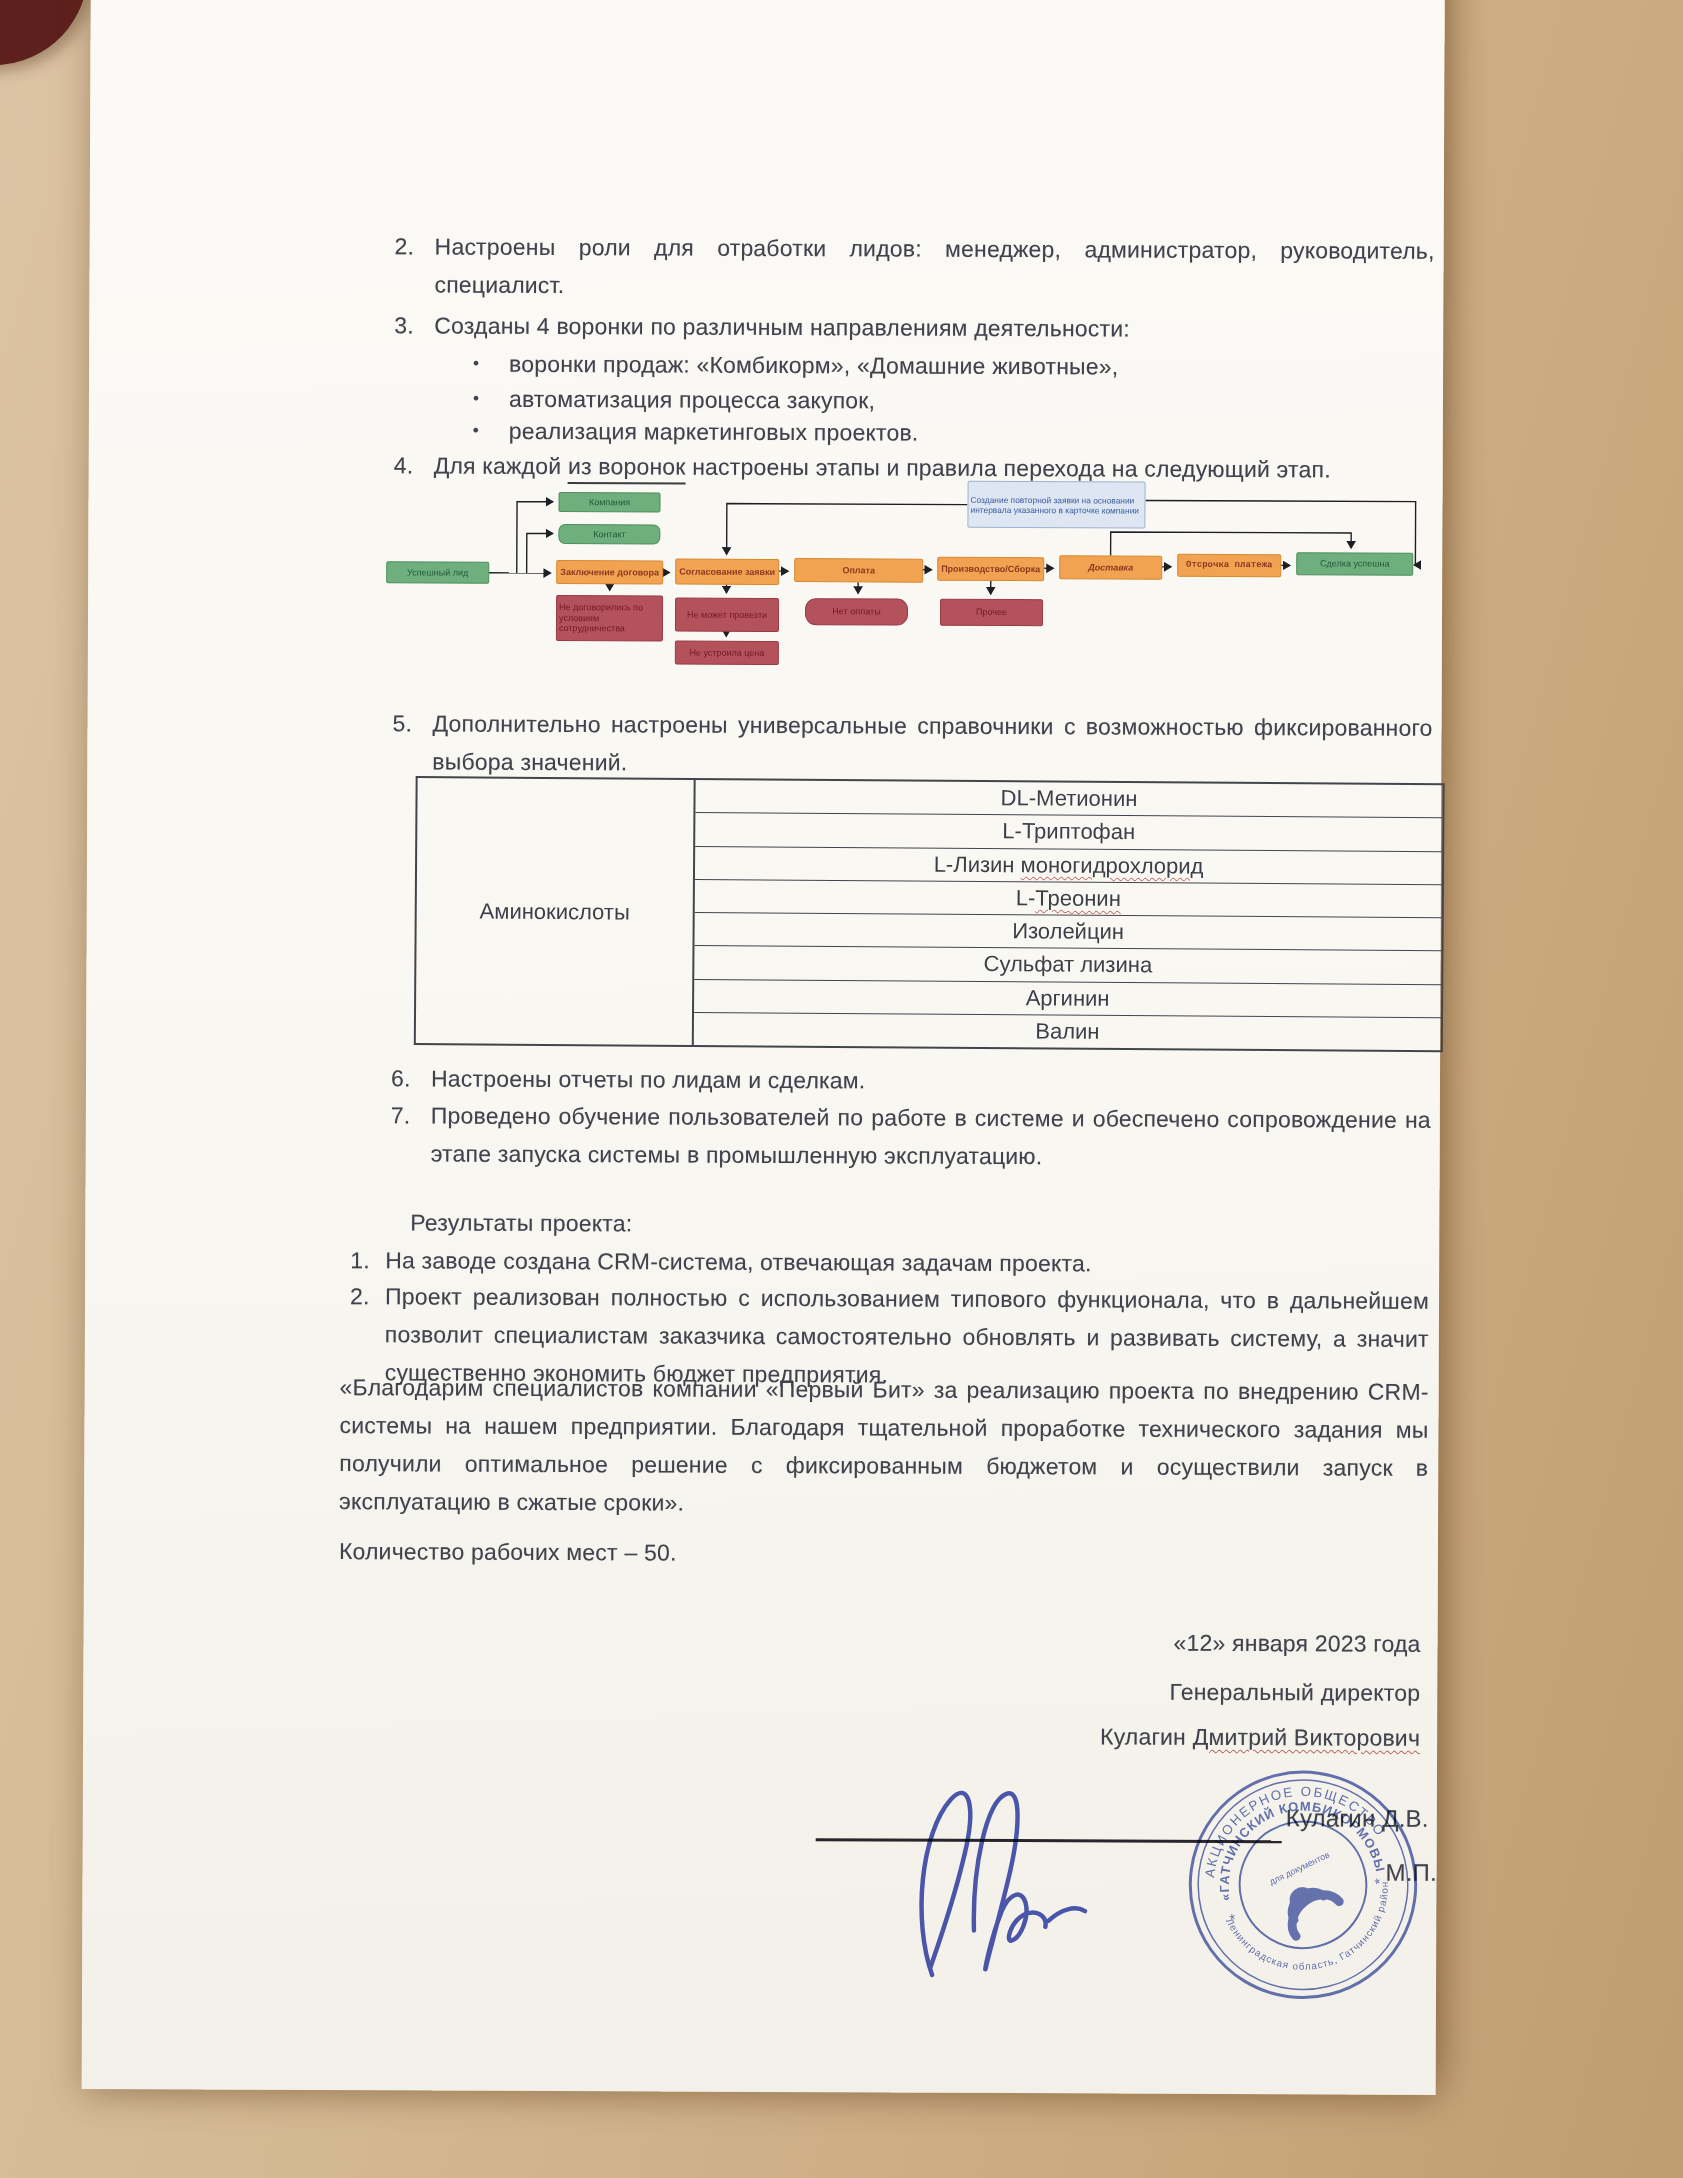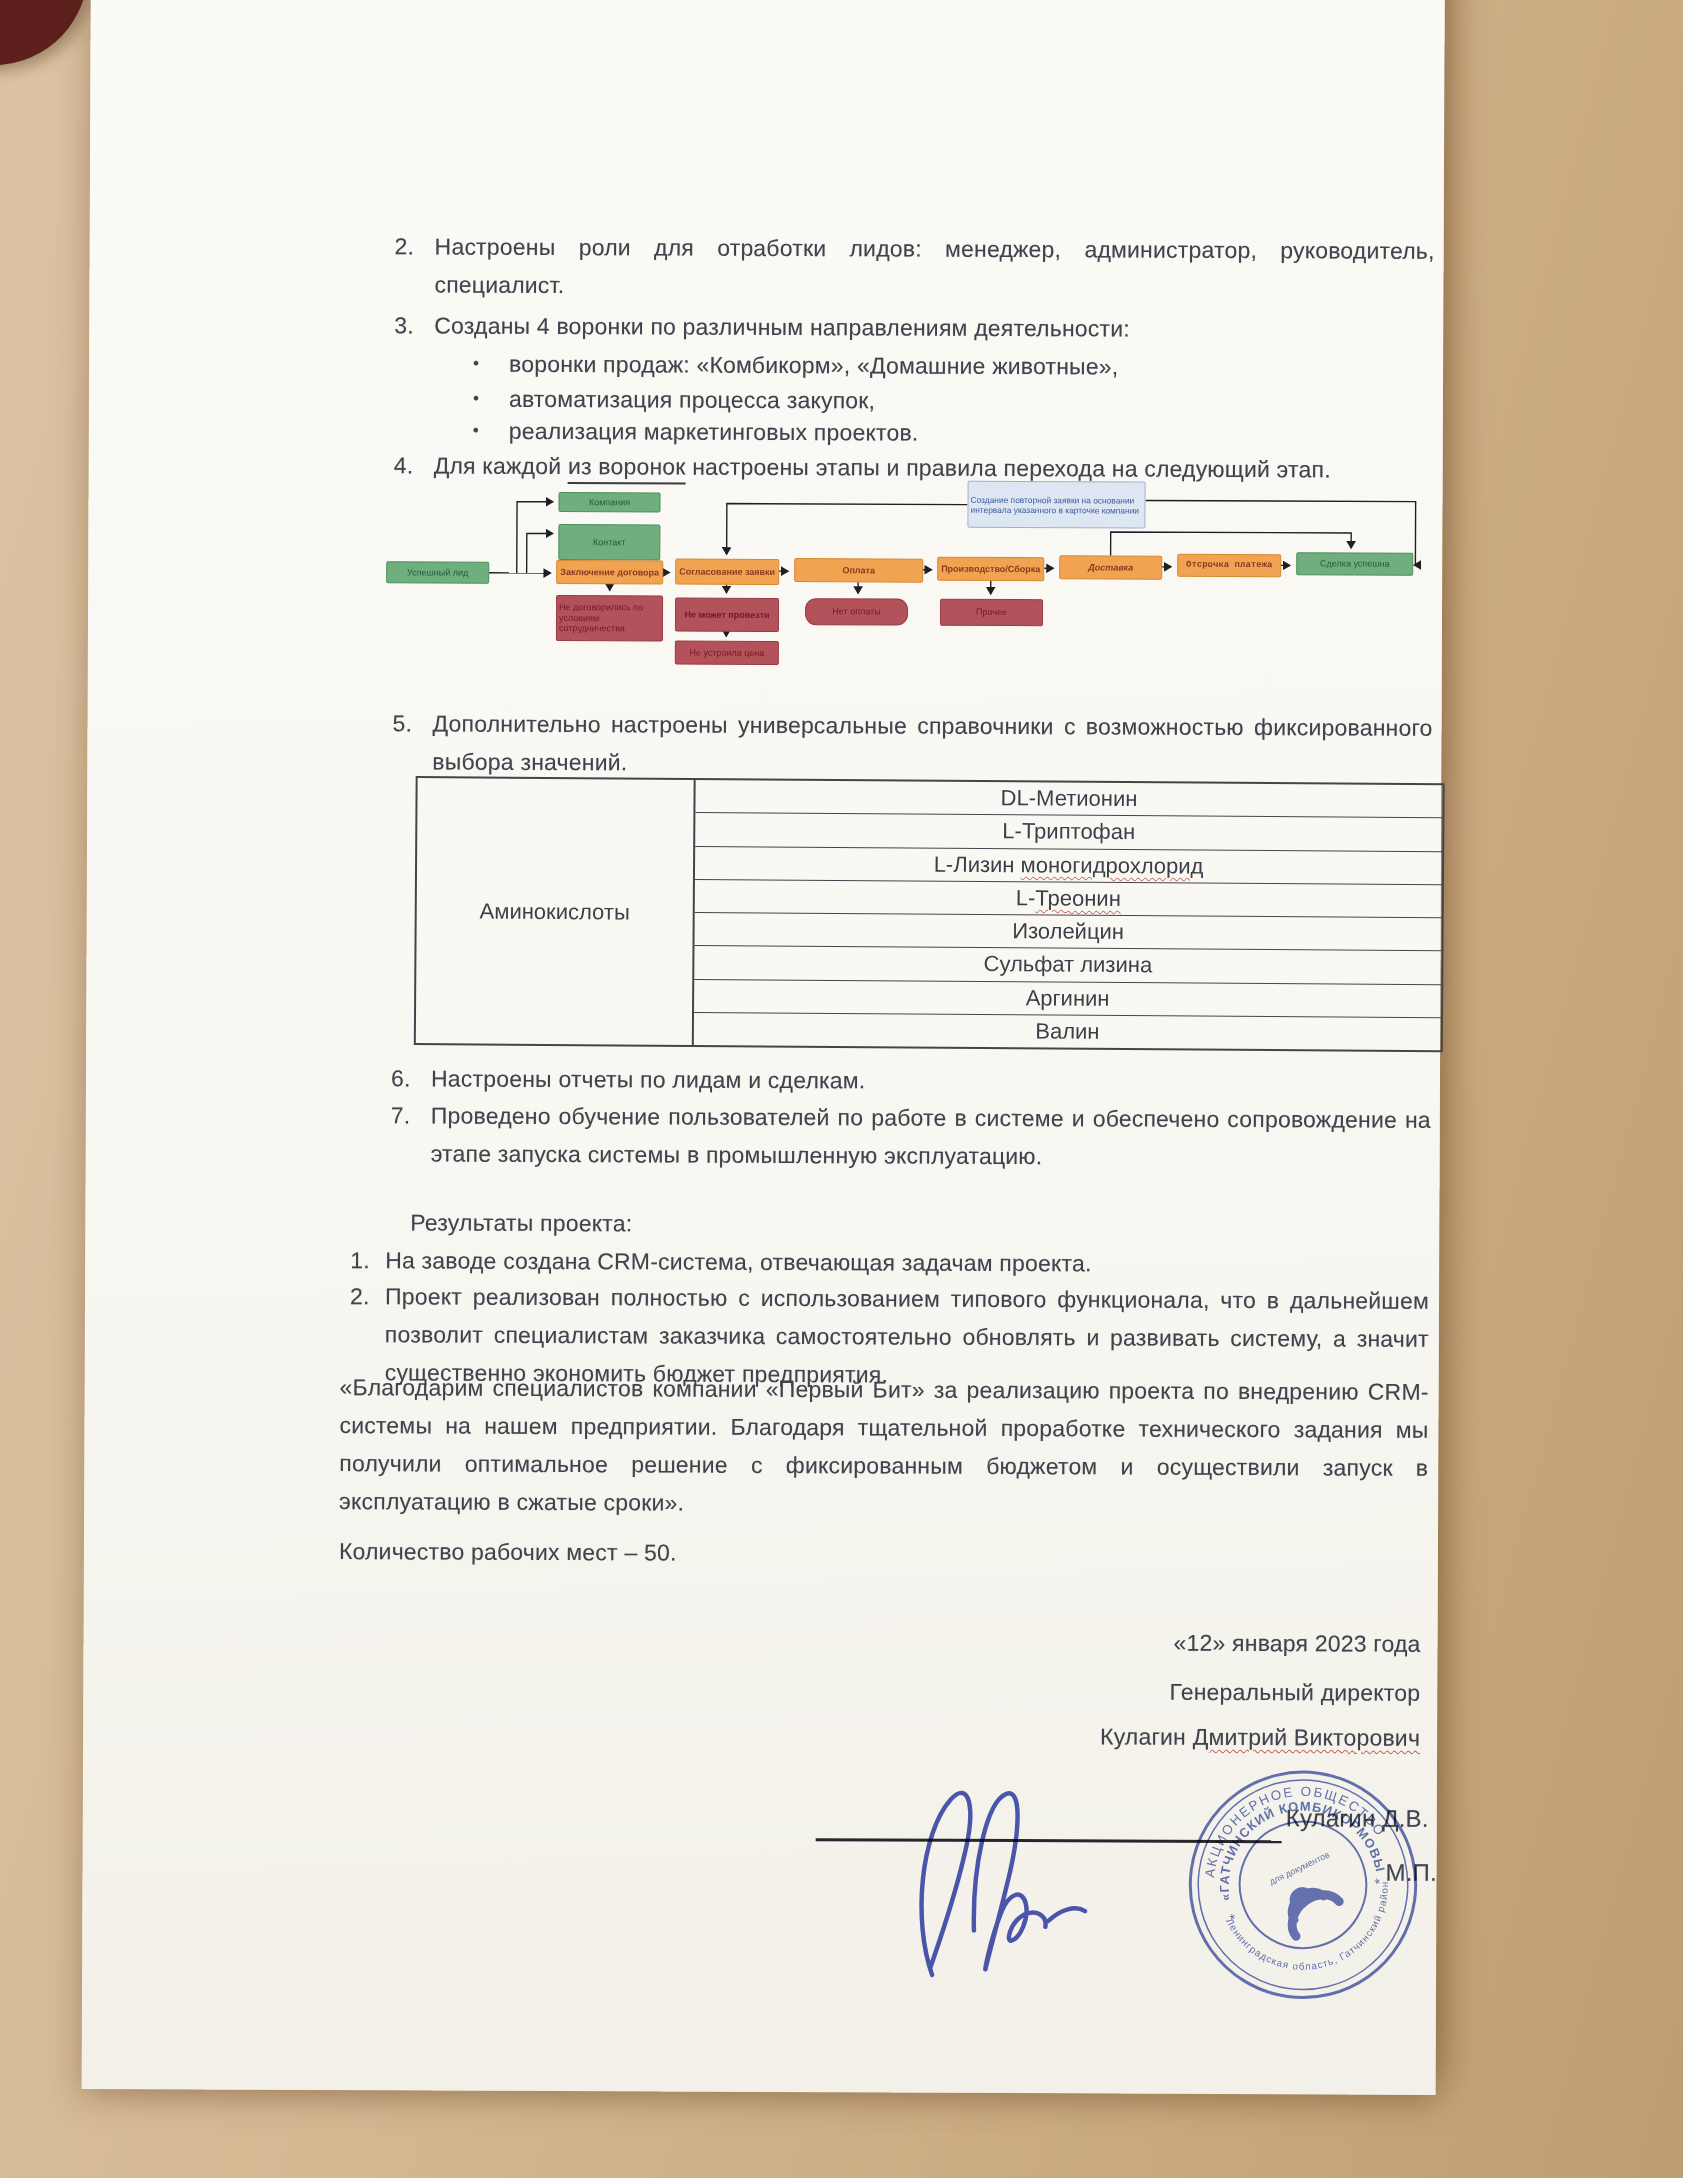--- a/index.html
+++ b/index.html
@@ -107,30 +107,30 @@
           <path d="M352 156 V161" marker-end="url(#ah)"></path>
           <path d="M485 106 V117" marker-end="url(#ah)"></path>
           <path d="M619 104 V117" marker-end="url(#ah)"></path>
           <path d="M595 27 H352 V78" marker-end="url(#ah)"></path>
           <path d="M775 22 H1048 V86 H1047" marker-end="url(#ah)"></path>
           <path d="M740 78 V54 H983 V69" marker-end="url(#ah)"></path>
         </g>
       </svg>
       <div class="fb green" style="left:8px;top:86px;width:103px;height:22px;">Успешный лид</div>
       <div class="fb green" style="left:180px;top:16px;width:102px;height:20px;">Компания</div>
-      <div class="fb green" style="left:180px;top:48px;width:102px;height:36px;">Контакт</div>
+      <div class="fb green" style="left:180px;top:48px;width:102px;height:20px;border-radius:7px;">Контакт</div>
       <div class="fb orange" style="left:178px;top:84px;width:107px;height:24px;">Заключение договора</div>
       <div class="fb orange" style="left:297px;top:82px;width:104px;height:26px;">Согласование заявки</div>
       <div class="fb orange" style="left:416px;top:81px;width:129px;height:24px;">Оплата</div>
       <div class="fb orange" style="left:559px;top:79px;width:107px;height:24px;">Производство/Сборка</div>
       <div class="fb orange" style="left:681px;top:77px;width:103px;height:24px;font-style:italic;">Доставка</div>
       <div class="fb orange" style="left:799px;top:75px;width:104px;height:23px;font-family:Liberation Mono, monospace;">Отсрочка платежа</div>
       <div class="fb green" style="left:918px;top:73px;width:117px;height:23px;">Сделка успешна</div>
       <div class="fb red" style="left:178px;top:119px;width:107px;height:46px;">Не договорились по условиям сотрудничества</div>
-      <div class="fb red" style="left:297px;top:121px;width:104px;height:34px;font-weight:bold;">Не может провезти</div>
+      <div class="fb red" style="left:297px;top:121px;width:104px;height:34px;">Не может провезти</div>
       <div class="fb red" style="left:297px;top:164px;width:104px;height:24px;">Не устроила цена</div>
       <div class="fb red" style="left:427px;top:121px;width:103px;height:27px;border-radius:11px;">Нет оплаты</div>
       <div class="fb red" style="left:562px;top:121px;width:103px;height:27px;">Прочее</div>
       <div class="fb blue" style="left:589px;top:3px;width:178px;height:47px;">Создание повторной заявки на основании интервала указанного в карточке компании</div>
     </div>
 
     <div class="t li" style="left:305px;top:772px;">
       <span class="num">5.</span>
       <span class="jt">Дополнительно настроены универсальные справочники с возможностью фиксированного выбора значений.</span>
     </div>

